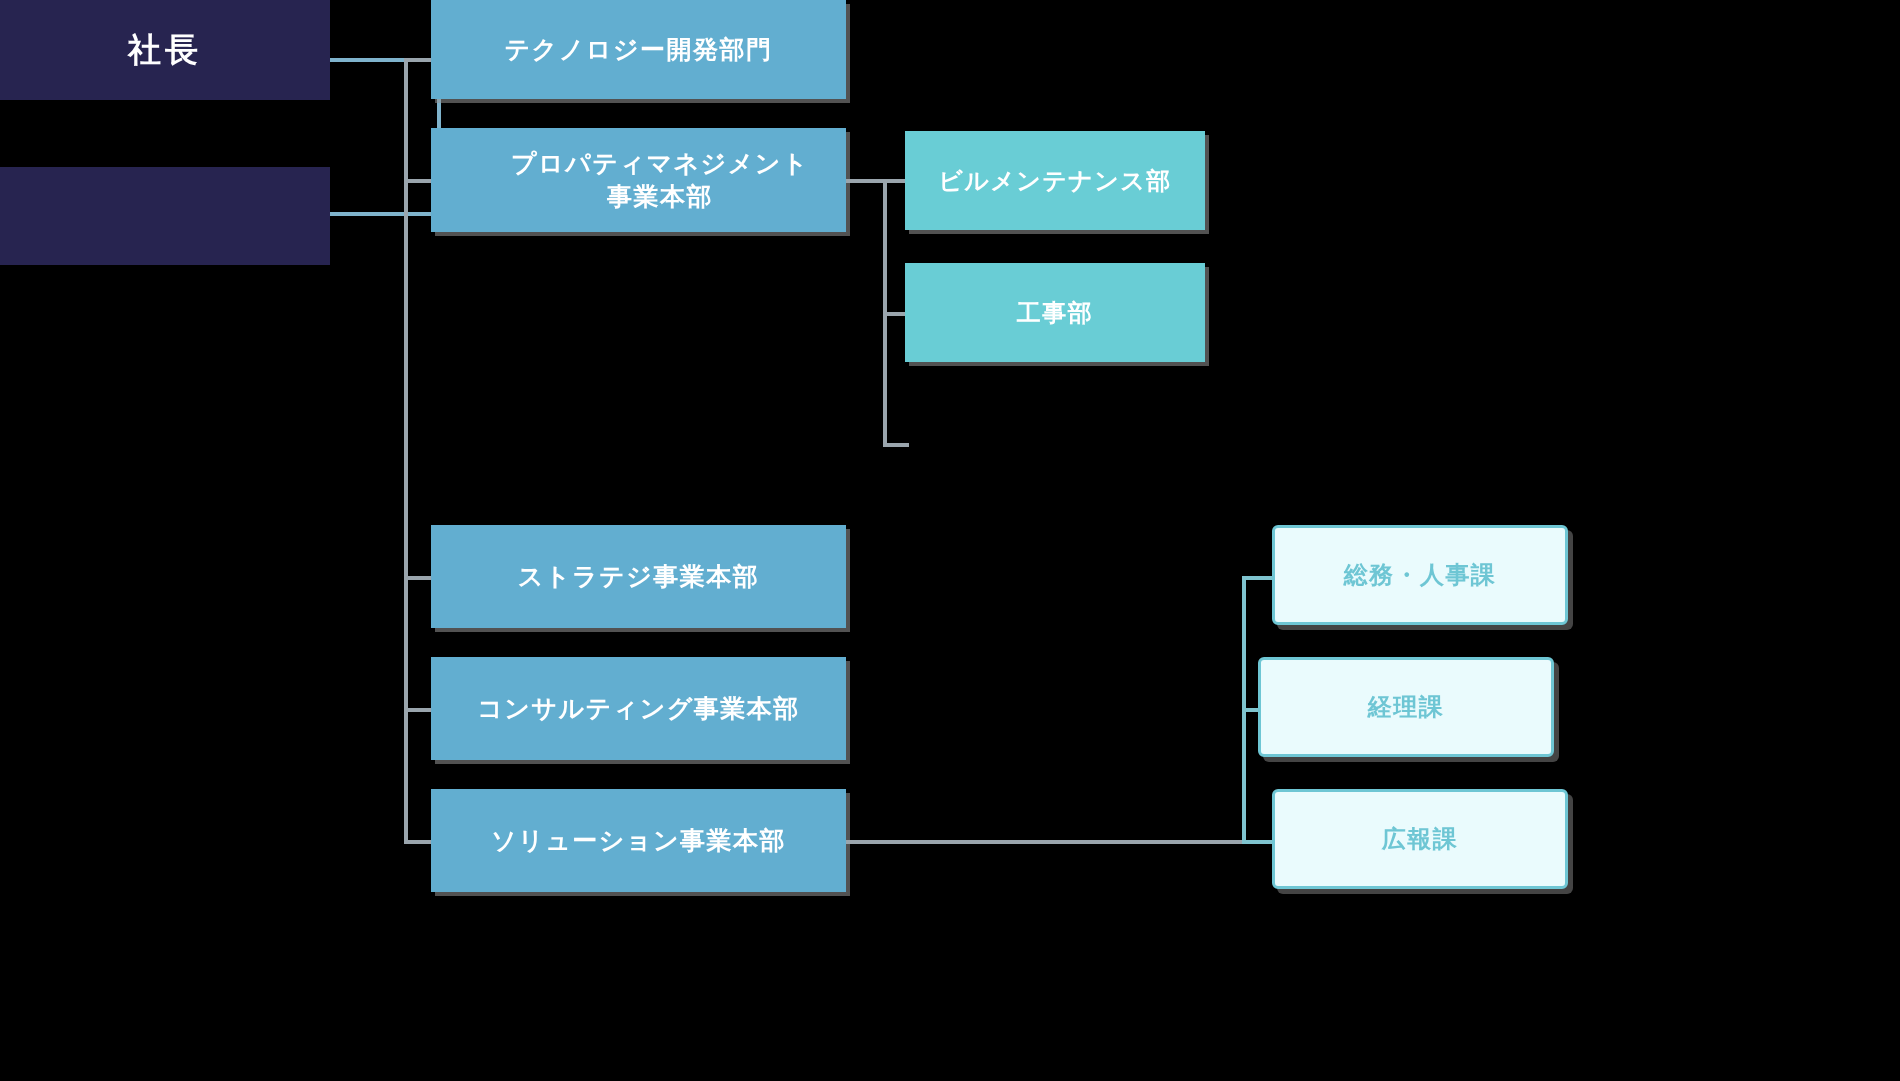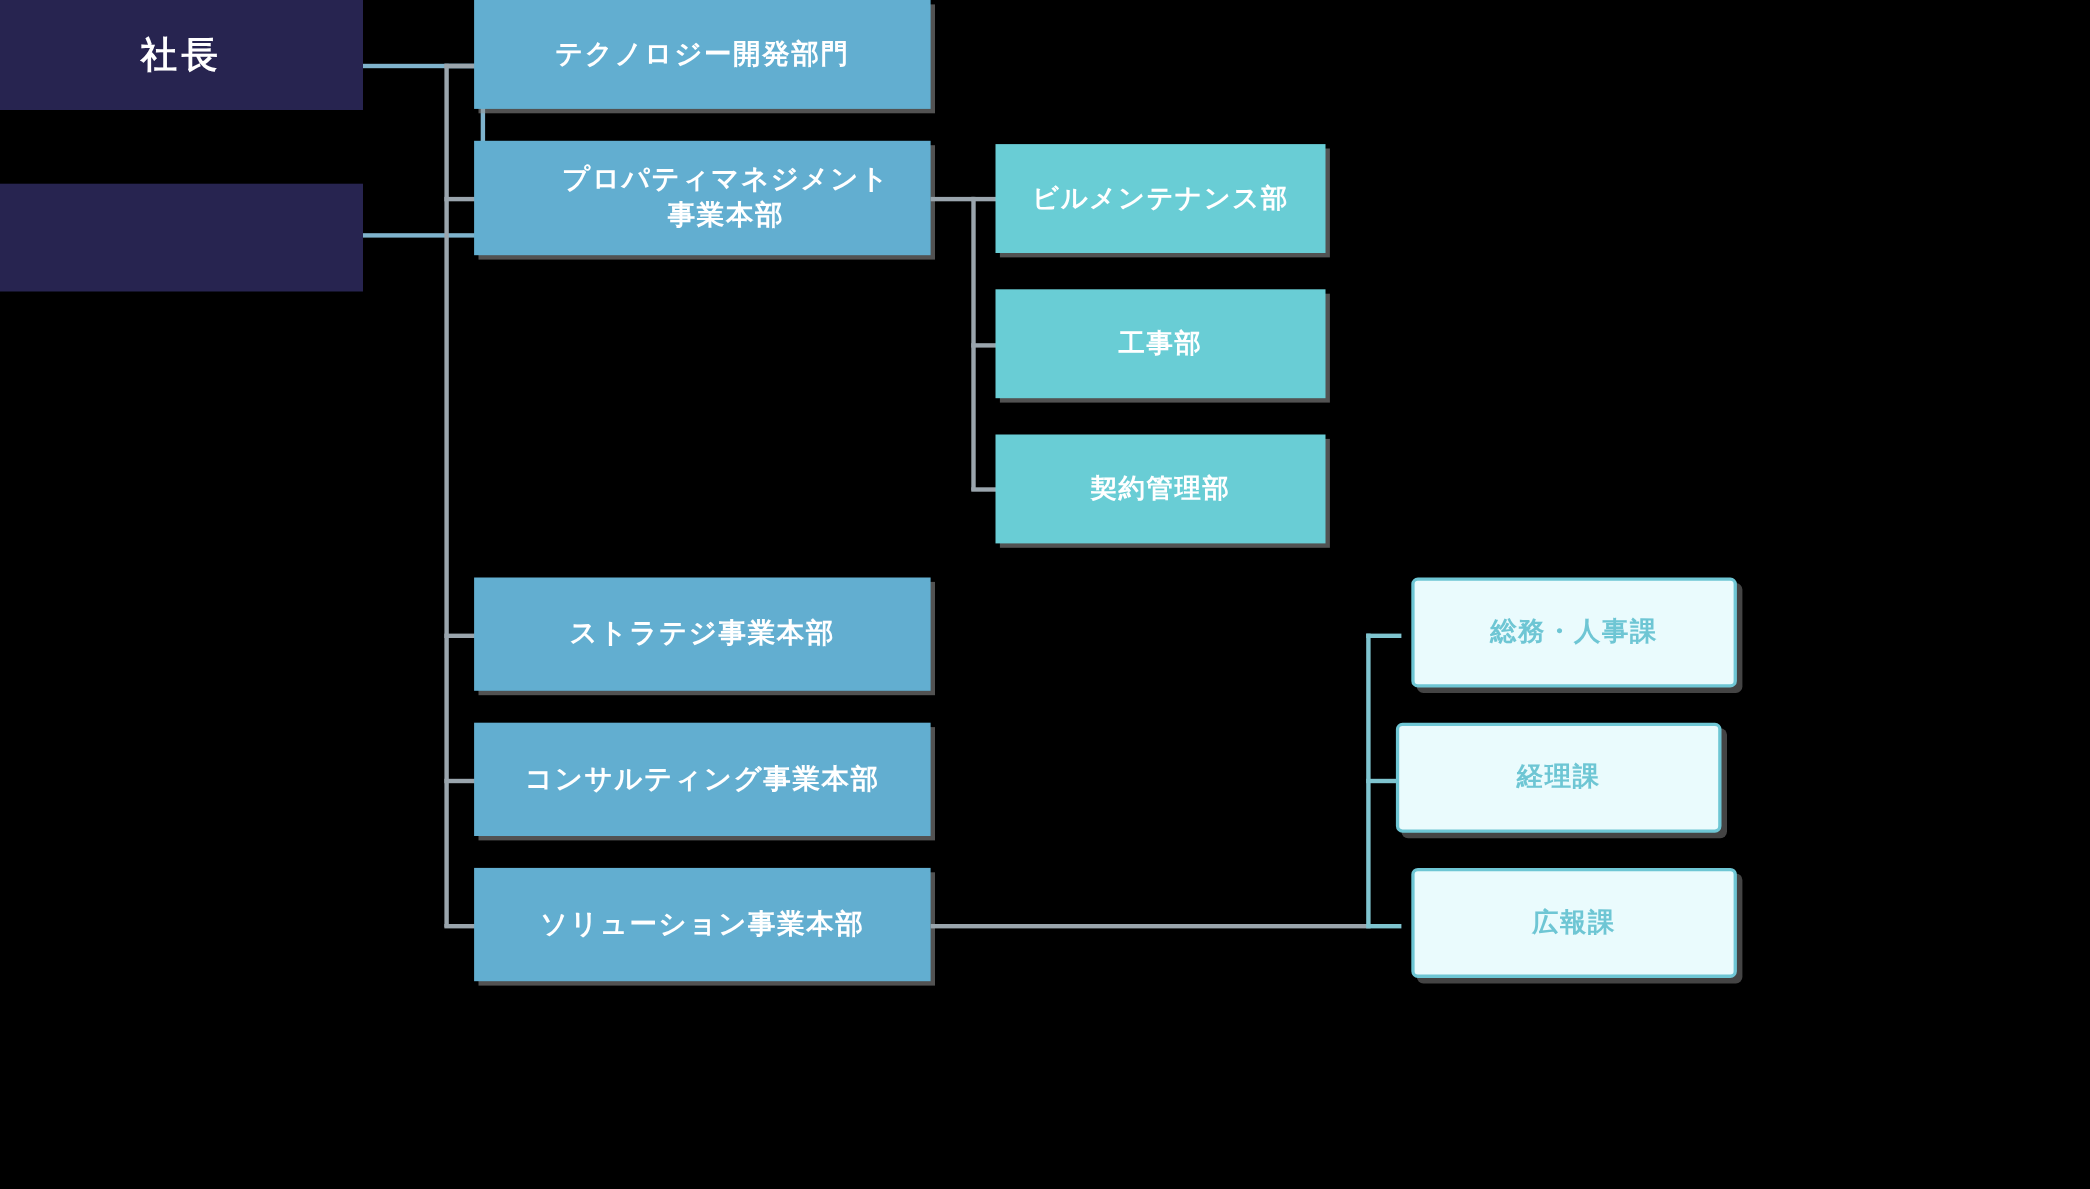--- a/index.html
+++ b/index.html
@@ -52,21 +52,20 @@
     text-align: center;
   }
 
   .node.section {
     background: #eafbfd;
     color: #6ec6d4;
     font-size: 24px;
     border: 3px solid #6ec6d4;
     border-radius: 6px;
     box-shadow: 5px 5px 0 0 rgba(150,150,150,0.45);
-    margin-left: 11px;
   }
 
   
   .conn {
     position: absolute;
     background: #9aa5ad;
   }
   .conn.h { height: 4px; }
   .conn.v { width: 4px; }
   .conn.accent { background: #7fb3cc; }
@@ -108,21 +107,20 @@
   <div class="conn h" style="left:846px; top:179px; width:40px;"></div>
   <div class="conn v" style="left:883px; top:179px; height:267px;"></div>
   <div class="conn h" style="left:883px; top:179px; width:26px;"></div>
   <div class="conn h" style="left:883px; top:312px; width:26px;"></div>
   <div class="conn h" style="left:883px; top:443px; width:26px;"></div>
 
   <div class="node department" style="left:905px; top:131px; width:300px; height:99px;">ビルメンテナンス部</div>
 
   <div class="node department" style="left:905px; top:263px; width:300px; height:99px;">工事部</div>
 
-  <div class="node department" style="left:905px; top:395px; width:300px; height:99px;">契約管理部</div>
 
   <div class="conn h" style="left:846px; top:840px; width:400px;"></div>
   <div class="conn v accent2" style="left:1242px; top:576px; height:266px;"></div>
   <div class="conn h accent2" style="left:1242px; top:576px; width:32px;"></div>
   <div class="conn h accent2" style="left:1242px; top:708px; width:32px;"></div>
   <div class="conn h accent2" style="left:1242px; top:840px; width:32px;"></div>
 
   <div class="node section" style="left:1272px; top:525px; width:296px; height:100px;">総務・人事課</div>
 
   <div class="node section" style="left:1258px; top:657px; width:296px; height:100px;">経理課</div>

